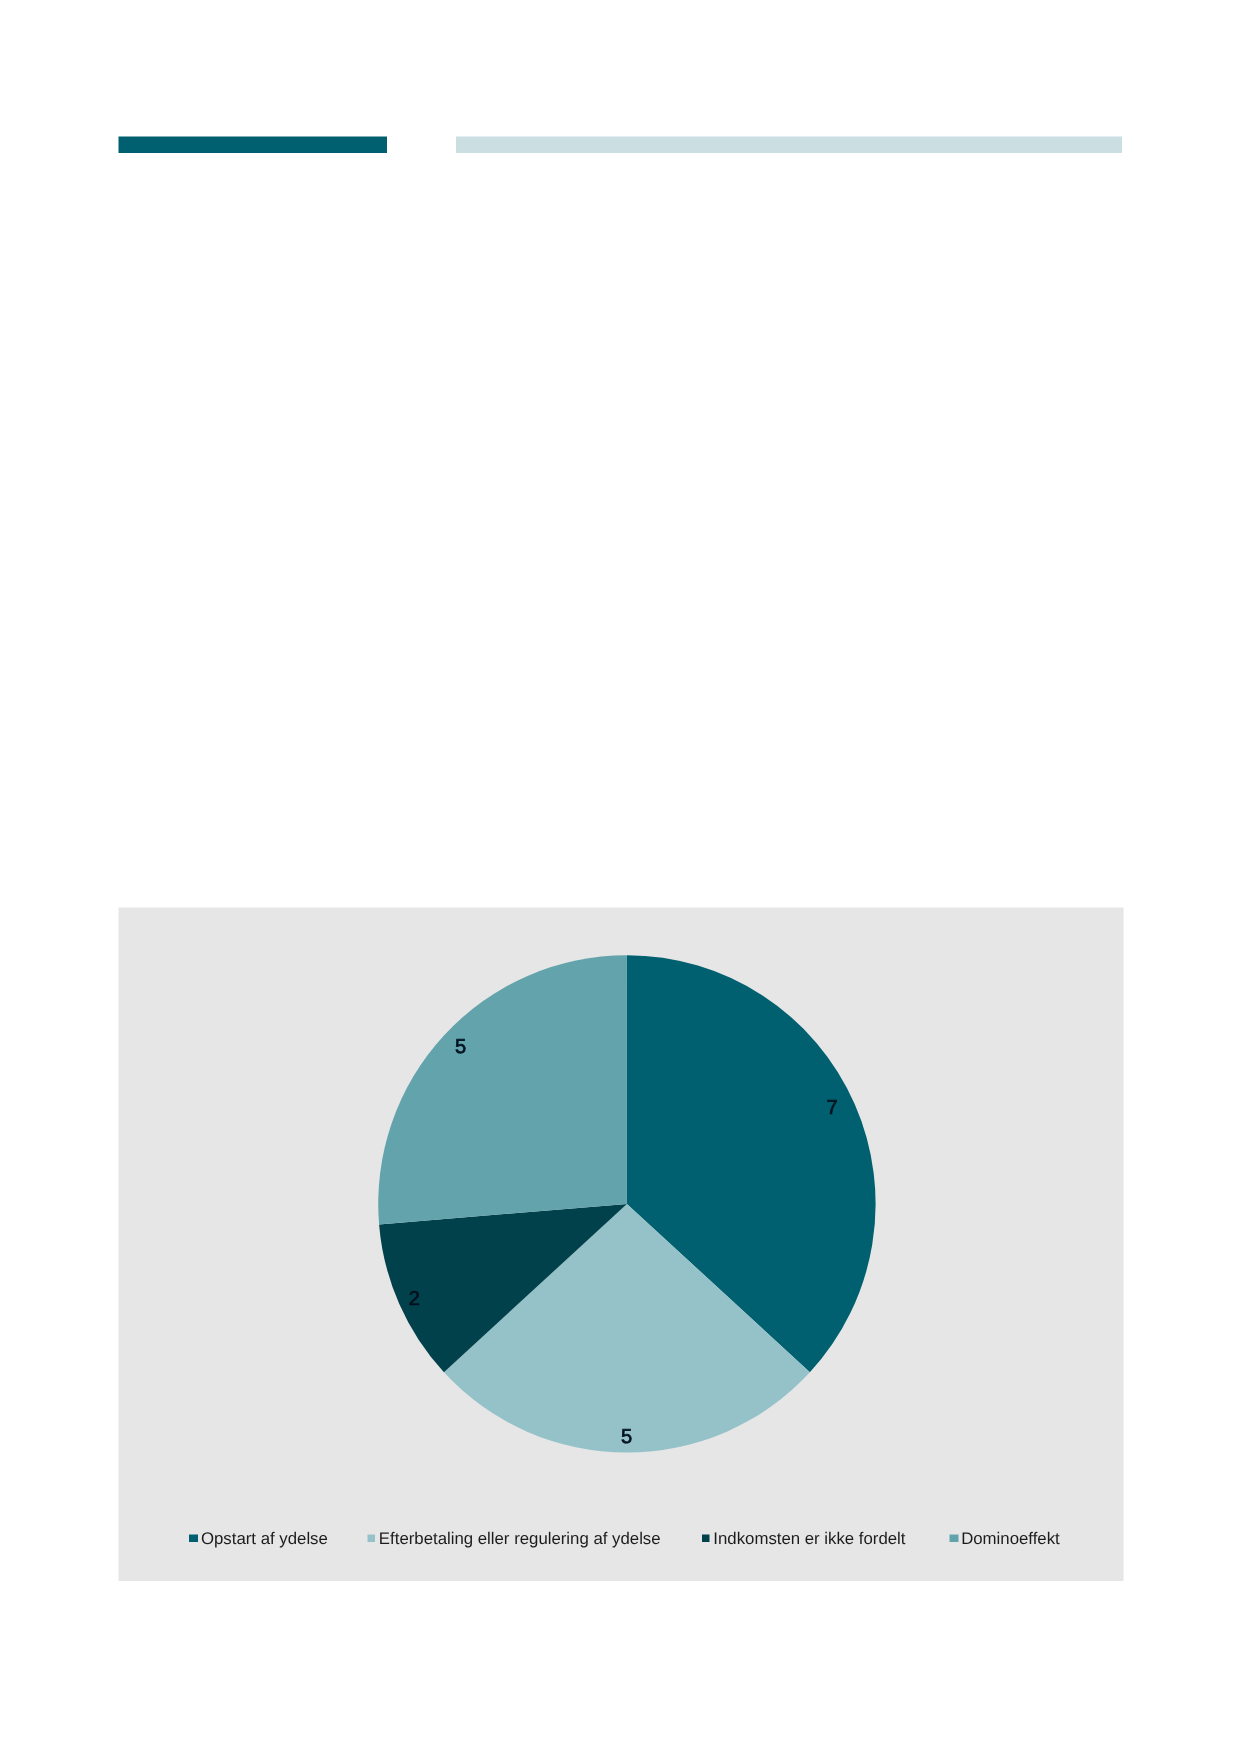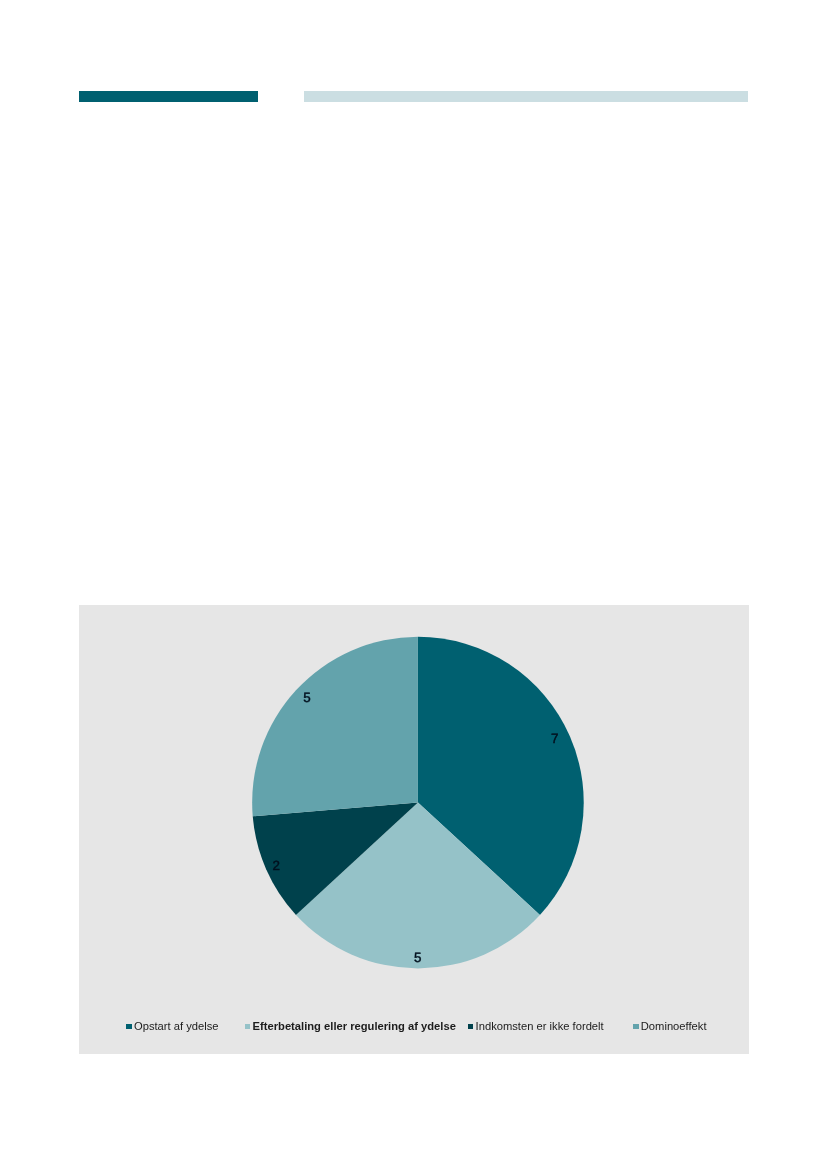--- a/index.html
+++ b/index.html
@@ -66,21 +66,21 @@
   .legend-label {
     font-family:"Liberation Sans", sans-serif;
     font-size:11.2px;
     color:#1c1c1c;
     margin-left:2.1px;
     line-height:1;
     will-change:opacity;            
     -webkit-font-smoothing:antialiased;
   }
   #legend-item-0 { left:47.3px; }
-  #legend-item-1 { left:165.9px;font-weight:bold; }
+  #legend-item-1 { left:165.9px; }
   #legend-item-2 { left:388.9px; }
   #legend-item-3 { left:554.1px;justify-content:center; }
 </style>
 </head>
 <body style="background: rgb(255, 255, 255);">
 
 <div class="page">
 
   <div class="rule" id="rule-left" style="background: rgb(0, 96, 112);"></div>
 

